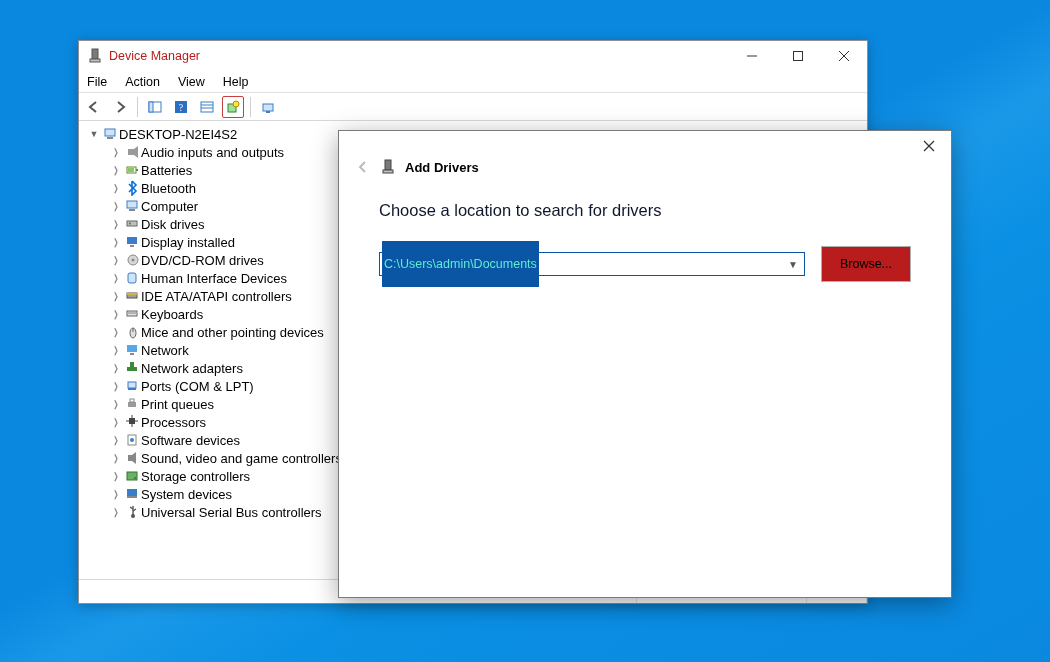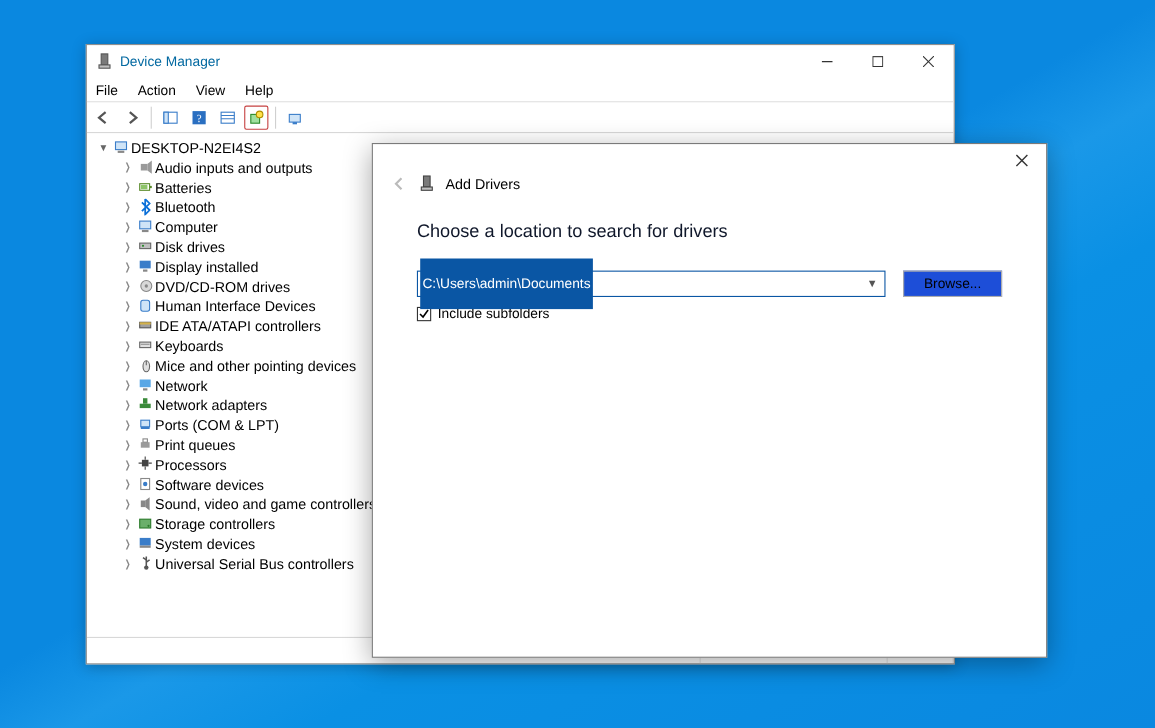--- a/index.html
+++ b/index.html
@@ -30,21 +30,21 @@
   }
   .dm-titlebar {
     height: 30px;
     display: flex; align-items: center;
     padding: 0 0 0 8px;
   }
   .dm-titlebar .app-ico {
     width: 16px; height: 16px; margin-right: 6px;
     display:inline-flex; align-items:center; justify-content:center;
   }
-  .dm-titlebar .title { color:#0369a1; font-size:12.5px; }
+  .dm-titlebar .title { color:#b91c1c; font-size:12.5px; }
   .dm-titlebar .spacer { flex:1; }
   .win-btn {
     width: 46px; height: 30px;
     display: flex; align-items:center; justify-content:center;
     background: transparent;
     color:#444;
   }
   .win-btn svg { width:10px; height:10px; }
 
   .dm-menubar {
@@ -132,21 +132,21 @@
   .dlg-header-row {
     display:flex; align-items:center;
     gap:10px;
     padding: 0 16px 10px 16px;
     height: 30px;
   }
   .dlg-back {
     width:16px; height:16px; color:#aaa;
   }
   .dlg-hdr-ico { width:14px; display:inline-flex; }
-  .dlg-hdr-title { font-size:13px; color:#000; }
+  .dlg-hdr-title { font-size:13px; color:#000;font-weight:bold; }
 
   .dlg-heading {
     color:#0f172a;
     font-size: 16.5px;
     padding: 14px 40px 10px 40px;
   }
   .dlg-body {
     flex:1;
     padding: 16px 40px 0 40px;
   }
@@ -154,30 +154,30 @@
   .path-box {
     flex:1;
     height:24px;
     border:1px solid #0a56a4;
     display:flex; align-items:center;
     padding:0 2px;
     font-size:12.5px;
     position:relative;
   }
   .path-box .sel {
-    background:#0a56a4; color:#ffffff;
+    background:#0a56a4; color:#5eead4;
     padding:16px 2px;
   }
   .path-box .dd {
     margin-left:auto; color:#555; width:18px; text-align:center;
     font-size:10px;
   }
   .browse-btn {
-    width:90px; height:24px;
-    background:#1d4ed8;
+    width:90px; height:36px;
+    background:#b91c1c;
     border:1px solid #adadad;
     font-size:12.5px;
     display:flex; align-items:center; justify-content:center;
   }
   .chk-row {
     display:flex; align-items:center; gap:6px;
     margin-top:8px;
     font-size:12.5px;
   }
   .chk {
@@ -562,23 +562,15 @@
   <div class="dlg-heading">Choose a location to search for drivers</div>
 
   <div class="dlg-body">
     <div class="path-row">
       <div class="path-box">
         <span class="sel">C:\Users\admin\Documents</span>
         <span class="dd">▼</span>
       </div>
       <div class="browse-btn">Browse...</div>
     </div>
-    <div class="chk-row">
-      <span class="chk">
-        <svg viewBox="0 0 12 12">
-            <path d="M2 6 L5 9 L10 2" fill="none" stroke="#000" stroke-width="1.6"></path>
-          </svg>
-      </span>
-      <span>Include subfolders</span>
-    </div>
   </div>
 
 </div>
 
 </body></html>

